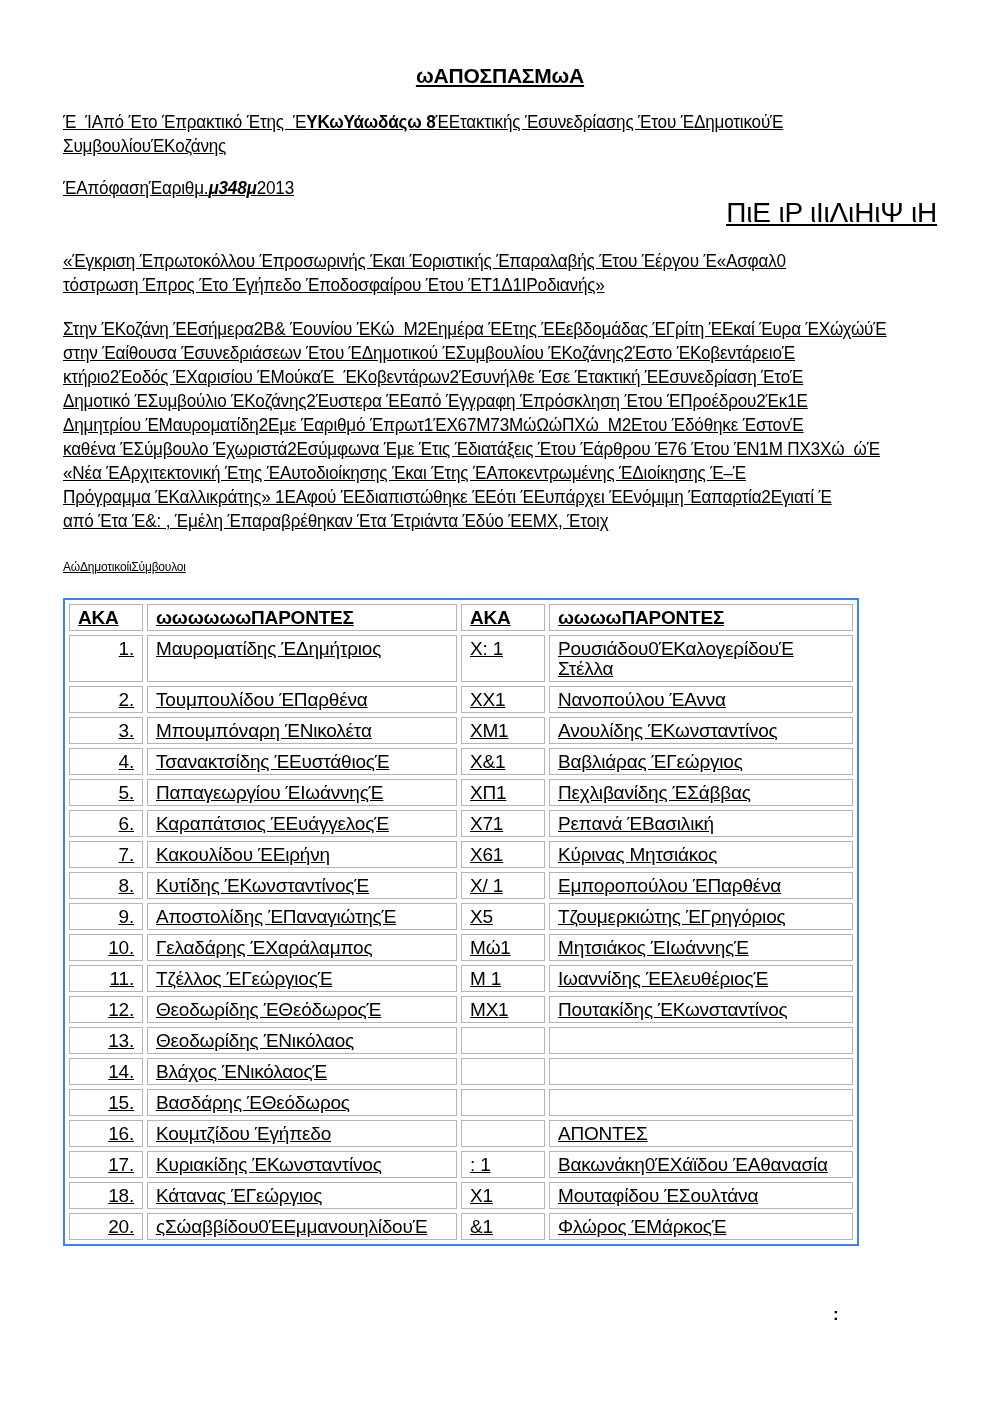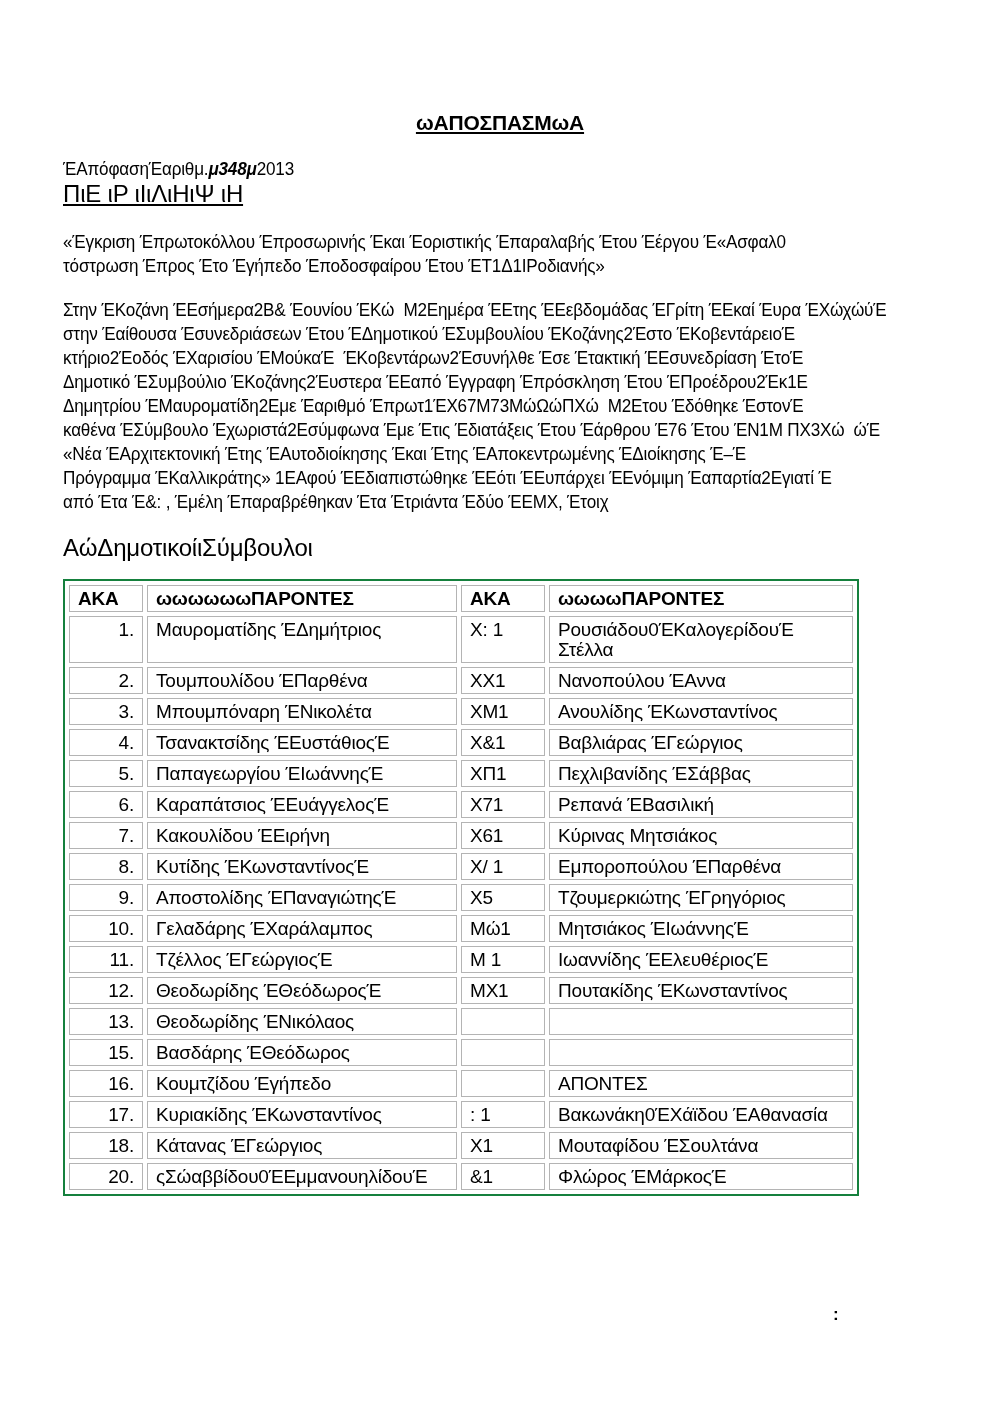--- a/index.html
+++ b/index.html
@@ -5,58 +5,58 @@
   html,body{margin:0;padding:0;}
   body{
     width:1000px;height:1415px;
     background:#ffffff;
     font-family:"Liberation Sans", sans-serif;
     color:#000;
     overflow:hidden;
     position:relative;
     letter-spacing:-0.2px;
   }
-  .doc{padding:111px 63px 0 63px;}
+  .doc{padding:64px 63px 0 63px;text-decoration:underline;}
   .title{
     text-align:center;
     font-weight:bold;
     font-size:21px;
     text-decoration:underline;
     margin:0 0 22px 0;
   }
   .line{
     white-space:pre;
     font-size:19px;
     line-height:24px;
     transform:scaleX(0.9);
     transform-origin:0 50%;
   }
   .intro{margin:0 0 18px 0;}
   .decision{margin:0 0 1px 0;}
   .decision .num{font-weight:bold;font-style:italic;}
   .summary-heading{
-    text-align:left;
-    font-size:24px;
+    text-align:right;
+    font-size:28px;
     text-decoration:underline;
     margin:0 0 24px 0;
     line-height:24px;
   }
   .subject{margin:0 0 20px 0;}
   .bodypara{margin:0 0 22px 0;}
   .members-label{
-    font-size:24px;
+    font-size:12px;
     line-height:24px;
     margin:0 0 19px 0;
   }
   b{font-weight:bold;}
   table.att{
     border-collapse:separate;
     border-spacing:4px;
     background:#ffffff;
-    border:2px solid #15803d;
+    border:2px solid #3b82f6;
     margin-left:0px;
     width:782px;
     table-layout:fixed;
   }
   table.att td, table.att th{
     background:#ffffff;
     border:1.5px solid #b4b4b4;
     font-size:19px;
     line-height:20px;
     padding:3px 8px 2px 8px;
@@ -77,20 +77,24 @@
     font-weight:bold;
   }
 </style>
 </head>
 <body>
 
 <div class="doc">
 
   <div class="title">ωΑΠΟΣΠΑΣΜωΑ</div>
 
+  <div class="intro">
+    <div class="line"><span>Έ  ΊΑπό Έτο Έπρακτικό Έτης  Έ</span><b>ΥΚωΥάωδάςω 8</b><span>ΈΕτακτικής Έσυνεδρίασης Έτου ΈΔημοτικούΈ</span></div>
+    <div class="line">ΣυμβουλίουΈΚοζάνης</div>
+  </div>
 
   <div class="decision">
     <div class="line"><span>ΈΑπόφασηΈαριθμ.</span><span class="num">μ348μ</span><span>2013</span></div>
   </div>
 
   <div class="summary-heading">ΠιΕ ιΡ ιΙιΛιΗιΨ ιΗ</div>
 
   <div class="subject">
     <div class="line">«Έγκριση Έπρωτοκόλλου Έπροσωρινής Έκαι Έοριστικής Έπαραλαβής Έτου Έέργου Έ«Ασφαλ0</div>
     <div class="line">τόστρωση Έπρος Έτο Έγήπεδο Έποδοσφαίρου Έτου ΈΤ1Δ1ΙΡοδιανής»</div>
@@ -206,20 +210,26 @@
           <td class="c-name2">Πουτακίδης ΈΚωνσταντίνος</td>
         </tr>
 
         <tr>
           <td class="c-num">13.</td>
           <td class="c-name1">Θεοδωρίδης ΈΝικόλαος</td>
           <td class="c-code"></td>
           <td class="c-name2"></td>
         </tr>
 
+        <tr>
+          <td class="c-num">14.</td>
+          <td class="c-name1">Βλάχος ΈΝικόλαοςΈ</td>
+          <td class="c-code"></td>
+          <td class="c-name2"></td>
+        </tr>
 
         <tr>
           <td class="c-num">15.</td>
           <td class="c-name1">Βασδάρης ΈΘεόδωρος</td>
           <td class="c-code"></td>
           <td class="c-name2"></td>
         </tr>
 
         <tr>
           <td class="c-num">16.</td>

